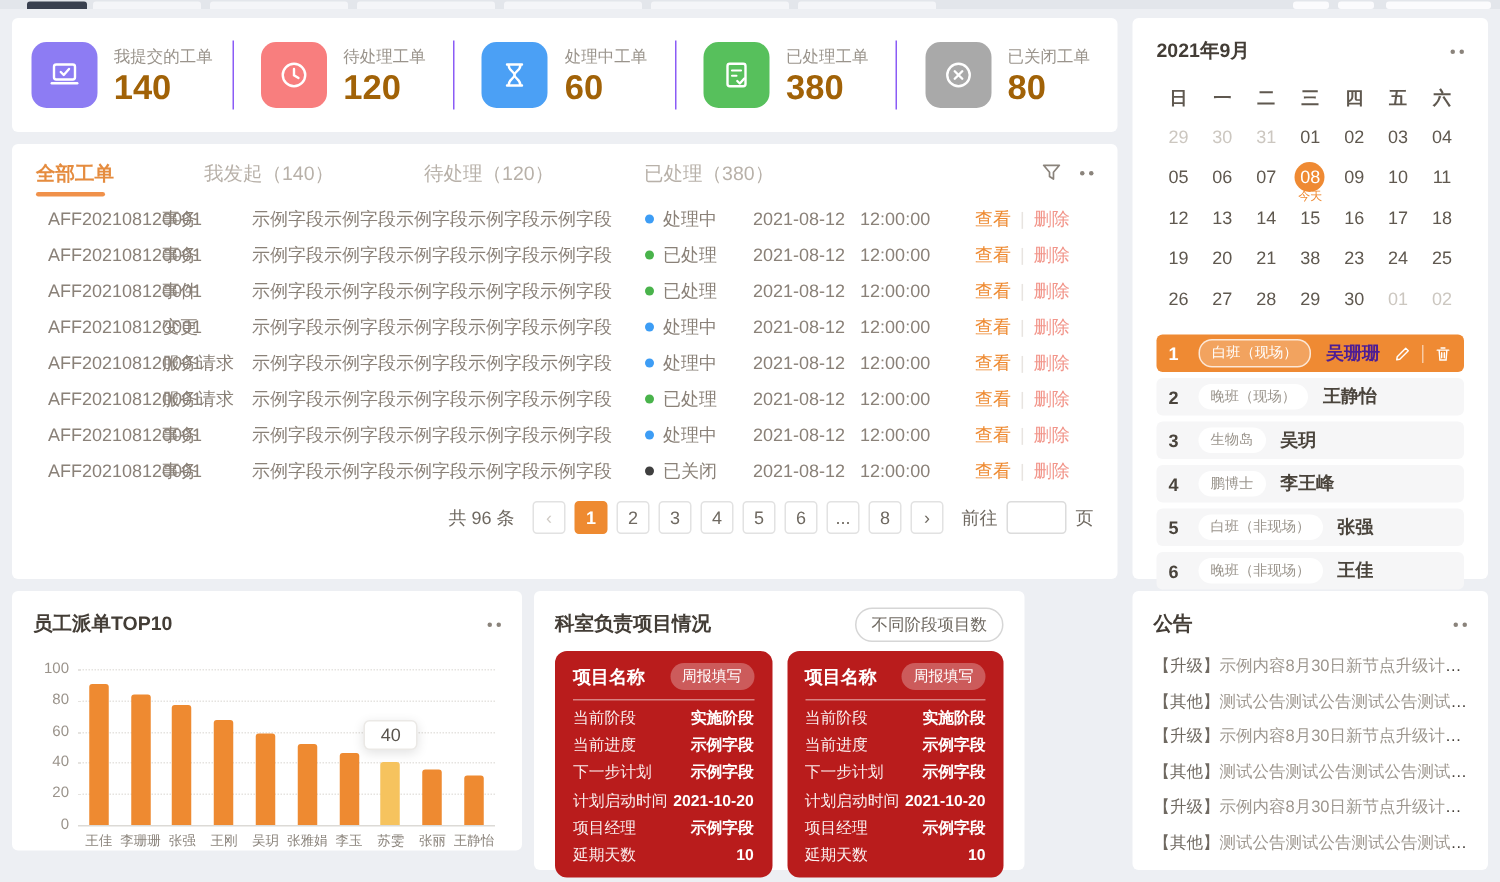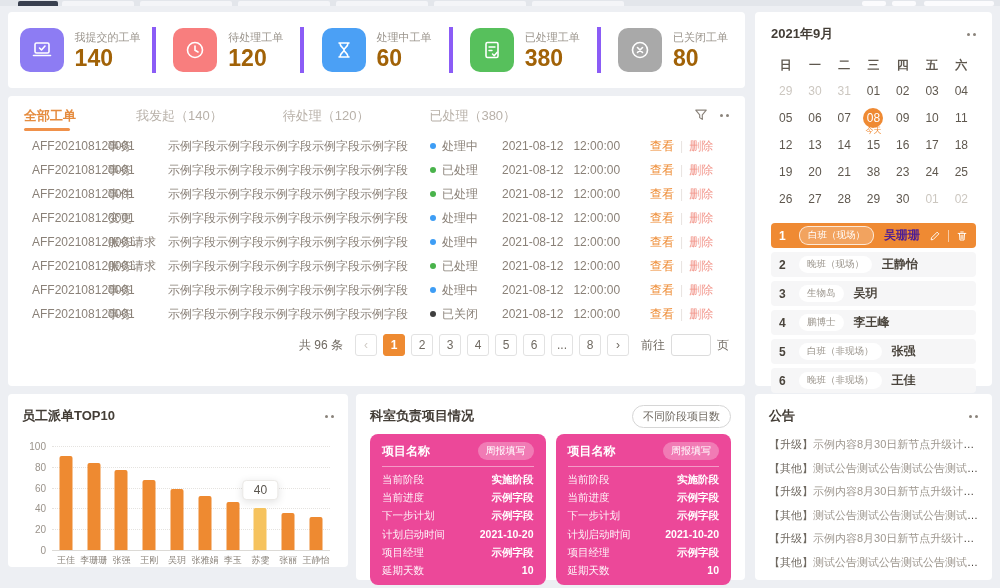--- a/index.html
+++ b/index.html
@@ -15,21 +15,21 @@
 
   
   .topstrip { position:absolute; top:0; left:0; width:1000px; height:6px; background:#e3e6eb; }
   .topstrip .tab { position:absolute; top:1px; height:5px; border-radius:2px 2px 0 0; background:#f4f5f8; }
   .topstrip .tab.dark { background:#39404f; }
   .topstrip .box { position:absolute; top:1px; height:5px; border-radius:2px; background:#fbfbfd; }
 
   
   .stats { left:8px; top:12px; width:737px; height:76px; display:flex; align-items:center; }
   .stat-item { flex:1; display:flex; align-items:center; justify-content:center; gap:11px; height:46px; }
-  .stat-item + .stat-item { border-left:4px solid #8b5cf6; }
+  .stat-item + .stat-item { border-left:1px solid #8b5cf6; }
   .stat-icon { width:44px; height:44px; border-radius:10px; display:flex; align-items:center; justify-content:center; flex:0 0 auto; }
   .stat-label { font-size:11px; color:#9a948c; margin-bottom:2px; }
   .stat-value { font-size:23px; font-weight:bold; color:#a16207; line-height:1; }
 
   
   .table-panel { left:8px; top:96px; width:737px; height:290px; padding:0 16px; }
   .tabs-row { height:38px; display:flex; align-items:center; gap:60px; position:relative; }
   .tab-item { font-size:13px; color:#b8b1a9; cursor:pointer; position:relative; padding:10px 0 8px; }
   .tab-item.active { color:#e58c3f; font-weight:bold; }
   .tab-item.active::after { content:""; position:absolute; left:0; bottom:2px; width:46px; height:3px; border-radius:2px; background:#f0914a; }
@@ -63,24 +63,24 @@
   .gridline.base { border-top:1px solid #dcdad6; }
   .ylab { position:absolute; left:0; width:24px; text-align:right; font-size:10px; color:#9a938b; transform:translateY(-50%); }
   .bars { position:absolute; left:30px; right:4px; top:12px; height:104px; display:flex; }
   .slot { flex:1; position:relative; }
   .bar { position:absolute; bottom:0; left:50%; transform:translateX(-50%); width:13px; border-radius:2px 2px 0 0; cursor:pointer; }
   .xlabs { position:absolute; left:30px; right:4px; top:120px; display:flex; }
   .xlab { flex:1; text-align:center; font-size:9px; color:#8a837b; white-space:nowrap; }
   .tooltip { position:absolute; left:50%; transform:translateX(-50%); background:#fff; border:1px solid #ebe9e6; border-radius:4px; box-shadow:0 2px 8px rgba(0,0,0,.12); padding:2px 10px; font-size:12px; color:#5a554e; }
 
   
-  .projects-panel { left:356px; top:394px; width:389px; height:186px; padding:12px 14px; }
+  .projects-panel { left:356px; top:394px; width:327px; height:186px; padding:12px 14px; }
   .pill-btn { border:1px solid #d6d6d6; border-radius:13px; padding:3px 10px; font-size:11px; color:#6f6961; background:#fff; cursor:pointer; white-space:nowrap; }
   .cards { display:flex; gap:10px; margin-top:8px; }
-  .pcard { flex:1; background:#ec4899; border-radius:8px; padding:8px 12px 6px; color:#fff; }
+  .pcard { flex:1; background:#b91c1c; border-radius:8px; padding:8px 12px 6px; color:#fff; }
   .pcard-head { display:flex; align-items:center; justify-content:space-between; }
   .pcard-name { font-size:12px; font-weight:bold; }
   .pcard-badge { background:rgba(255,255,255,.28); border-radius:9px; padding:2px 8px; font-size:10px; cursor:pointer; }
   .pcard-div { border-top:1px solid rgba(255,255,255,.45); margin:6px 0 3px; }
   .pfield { display:flex; justify-content:space-between; font-size:10.5px; line-height:18.2px; }
   .pfield .fl { color:rgba(255,255,255,.92); }
   .pfield .fv { font-weight:bold; }
 
   
   .side-panel { left:755px; top:12px; width:237px; height:374px; padding:12px 16px 0; }

